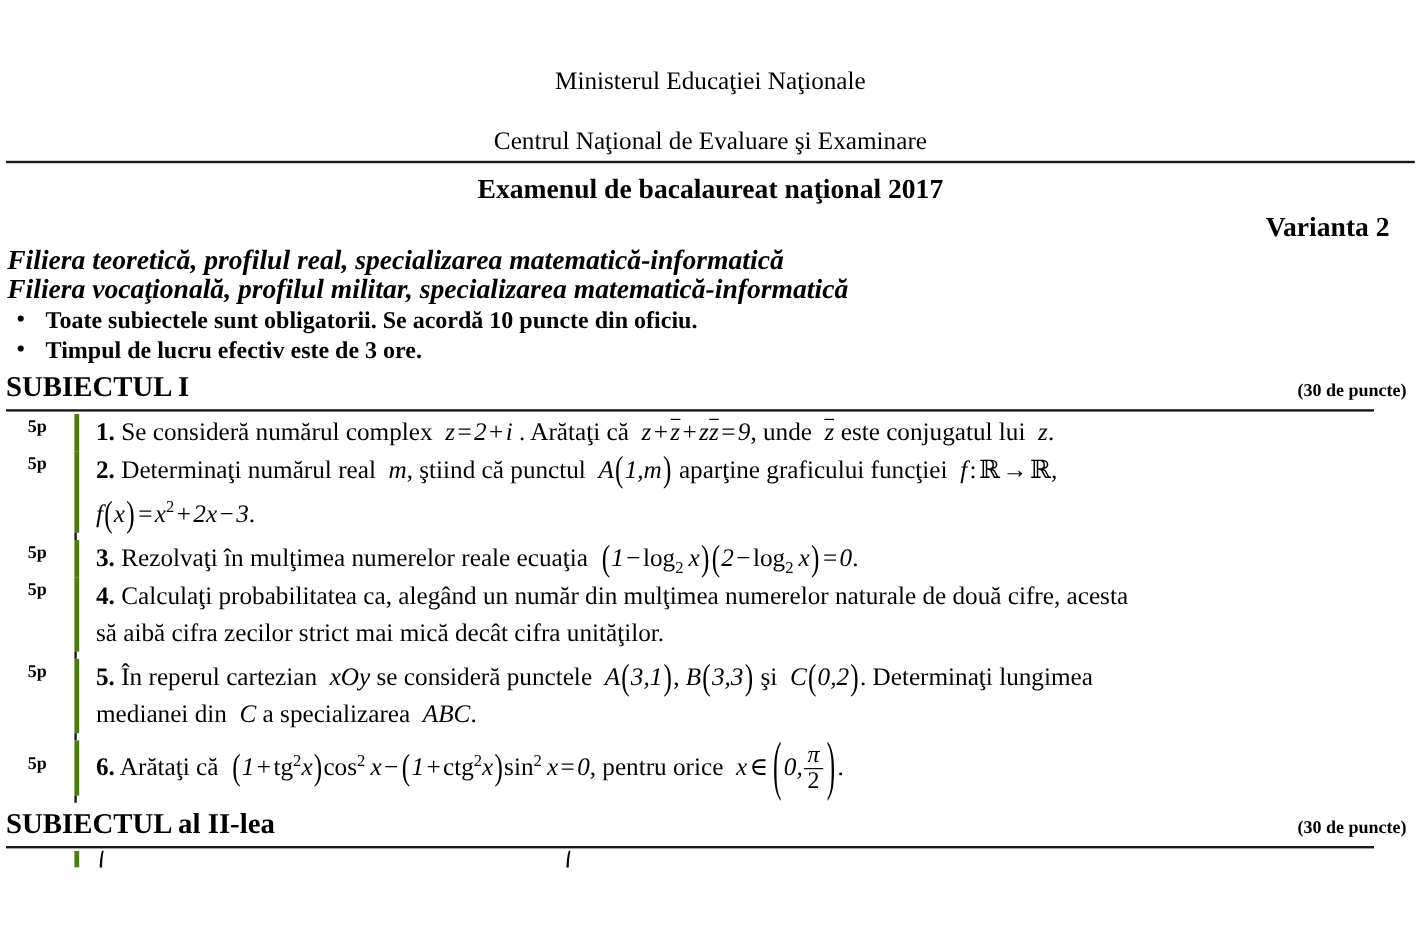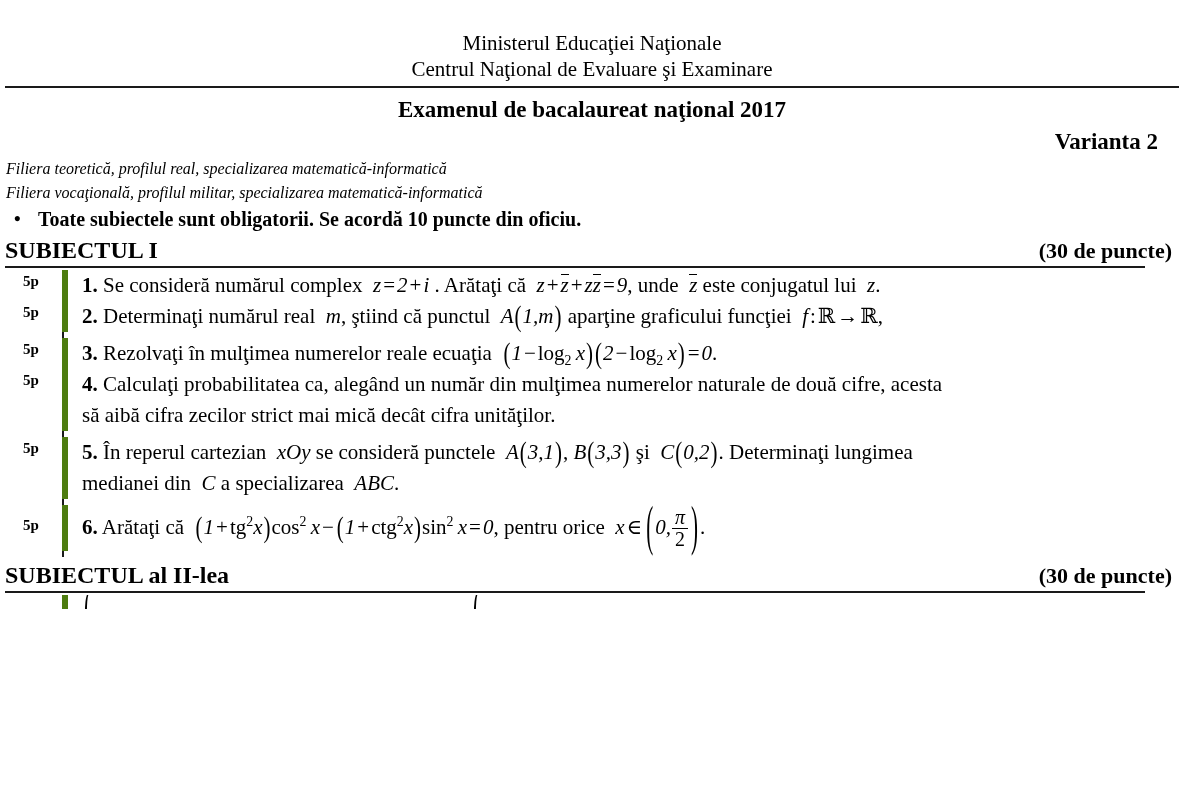--- a/index.html
+++ b/index.html
@@ -22,21 +22,21 @@
     box-sizing: border-box;
   }
 
   
   .ministry {
     text-align: center;
     font-size: 21px;
     line-height: 26px;
     padding-top: 30px;
   }
-  .ministry div { white-space: nowrap; }
+  .ministry div { white-space: nowrap; margin-top: 24px; }
 
   
   .rule-full {
     height: 0;
     border-top: 2.4px solid #1a1a1a;
     margin: 4px 5px 0 5px;
   }
   .rule-sub {
     height: 0;
     border-top: 2.4px solid #1a1a1a;
@@ -60,22 +60,22 @@
     font-weight: bold;
     font-size: 23px;
     line-height: 30px;
     padding-right: 26px;
     margin-top: 2px;
   }
 
   
   .filiera {
     font-style: italic;
-    font-weight: normal;
-    font-size: 16px;
+    font-weight: bold;
+    font-size: 23px;
     line-height: 24px;
     padding-left: 6px;
   }
 
   
   .bullets {
     margin: 2px 0 0 0;
     padding: 0;
     list-style: none;
   }
@@ -98,21 +98,21 @@
   .section-head {
     display: flex;
     justify-content: space-between;
     align-items: baseline;
     font-weight: bold;
     font-size: 24px;
     line-height: 28px;
     padding: 0 12px 0 5px;
     margin-top: 4px;
   }
-  .section-head .pts { font-size: 22px; }
+  .section-head .pts { font-size: 15px; }
 
   
   .prob-table {
     margin-top: 2px;
     width: 1150px;
   }
   .prob-row {
     display: flex;
     align-items: flex-start;
   }
@@ -120,21 +120,21 @@
     width: 62px;
     min-width: 62px;
     text-align: center;
     font-weight: bold;
     font-size: 15px;
     box-sizing: border-box;
     padding-top: 3px;
   }
   .body-cell {
     flex: 1;
-    border-left: 6px solid #4d7c0f;
+    border-left: 4px solid #4d7c0f;
     padding: 0 6px 0 14px;
     font-size: 21px;
     line-height: 31px;
     box-sizing: border-box;
   }
   .row-gap .body-cell {
     border-left: 2px solid #1a1a1a;
     height: 6px;
   }
   .row-gap .score-cell { height: 6px; }
@@ -240,20 +240,21 @@
     <div class="title-line1">Examenul de bacalaureat naţional 2017</div>
   </div>
 
   <div class="varianta">Varianta 2</div>
 
   <div class="filiera">Filiera teoretică, profilul real, specializarea matematică-informatică</div>
   <div class="filiera">Filiera vocaţională, profilul militar, specializarea matematică-informatică</div>
 
   <ul class="bullets">
     <li>Toate subiectele sunt obligatorii. Se acordă 10 puncte din oficiu.</li>
+    <li>Timpul de lucru efectiv este de 3 ore.</li>
   </ul>
 
   <div class="section-head">
     <span>SUBIECTUL I</span>
     <span class="pts">(30 de puncte)</span>
   </div>
   <div class="rule-sub"></div>
 
   <div class="prob-table">
 
@@ -274,20 +275,23 @@
     <div class="prob-row">
       <div class="score-cell">5p</div>
       <div class="body-cell">
         <p style="text-align:justify;">
           <span class="num">2.</span>
           <span>Determinaţi numărul real</span>
           <span class="m">&nbsp;<span class="mi">m</span></span><span>, ştiind că punctul</span>
           <span class="m">&nbsp;<span class="mi">A</span><span class="bigparen">(</span>1,<span class="mi">m</span><span class="bigparen">)</span>&nbsp;</span><span>aparţine graficului funcţiei</span>
           <span class="m">&nbsp;<span class="mi">f</span><span class="op">:</span><span class="bbR">ℝ</span><span class="arrow">→</span><span class="bbR">ℝ</span></span><span>,</span>
         </p>
+        <p style="margin-top:6px;">
+          <span class="m"><span class="mi">f</span><span class="bigparen">(</span><span class="mi">x</span><span class="bigparen">)</span><span class="op">=</span><span class="mi">x</span><sup class="pw">2</sup><span class="op">+</span>2<span class="mi">x</span><span class="op">−</span>3</span><span>.</span>
+        </p>
       </div>
     </div>
 
     <div class="prob-row row-gap">
       <div class="score-cell"></div>
       <div class="body-cell"></div>
     </div>
 
     <div class="prob-row">
       <div class="score-cell">5p</div>

